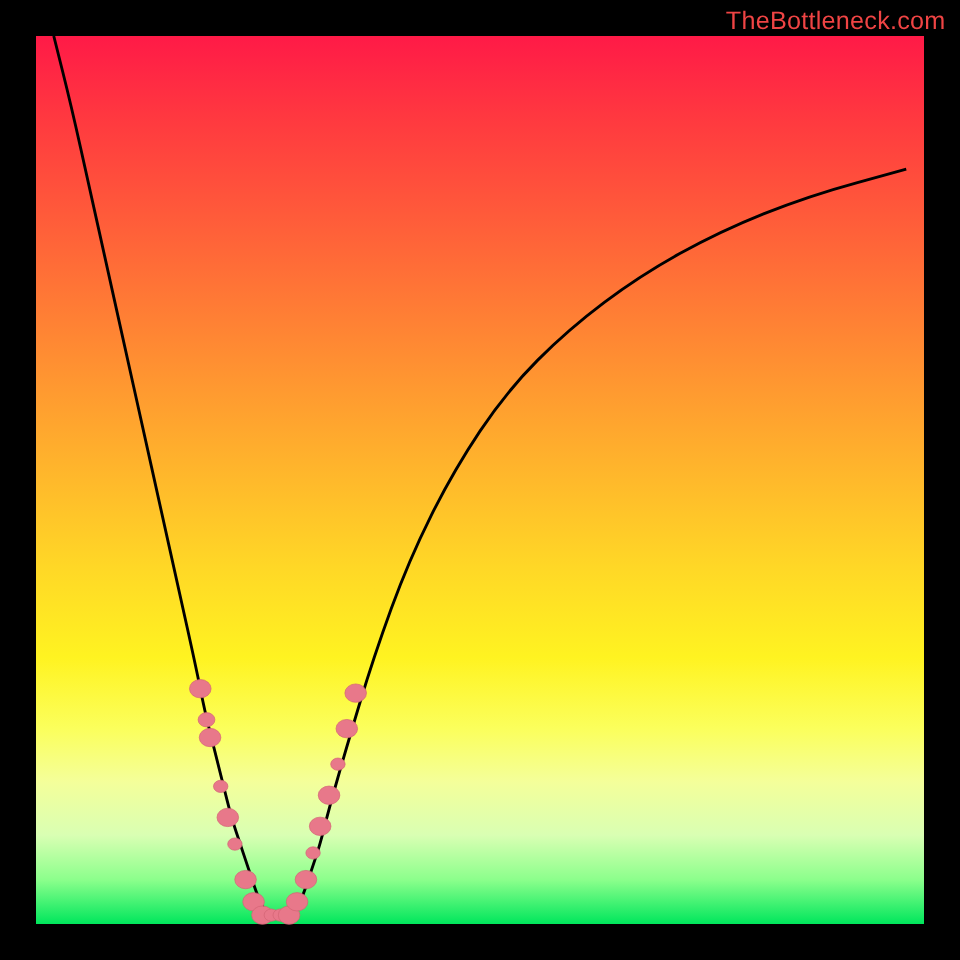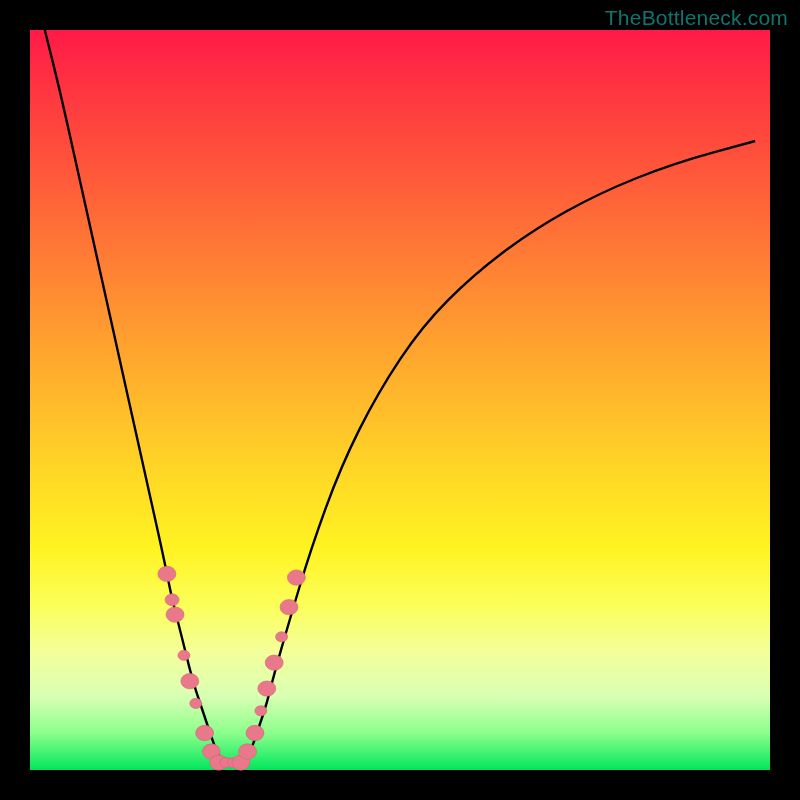--- a/index.html
+++ b/index.html
@@ -37,21 +37,21 @@
       #f4ff9a 84%,
       #d9ffb3 90%,
       #8cff8c 95%,
       #00e65c 100%
     );
   }
   .watermark {
     position: absolute;
     top: 6px;
     right: 12px;
-    color: #0f766e;
+    color: #ef4444;
     font-size: 21px;
     font-weight: 500;
     letter-spacing: 0.2px;
     z-index: 10;
   }
   svg.curve-layer {
     position: absolute;
     left: 30px;
     top: 30px;
     width: 740px;

